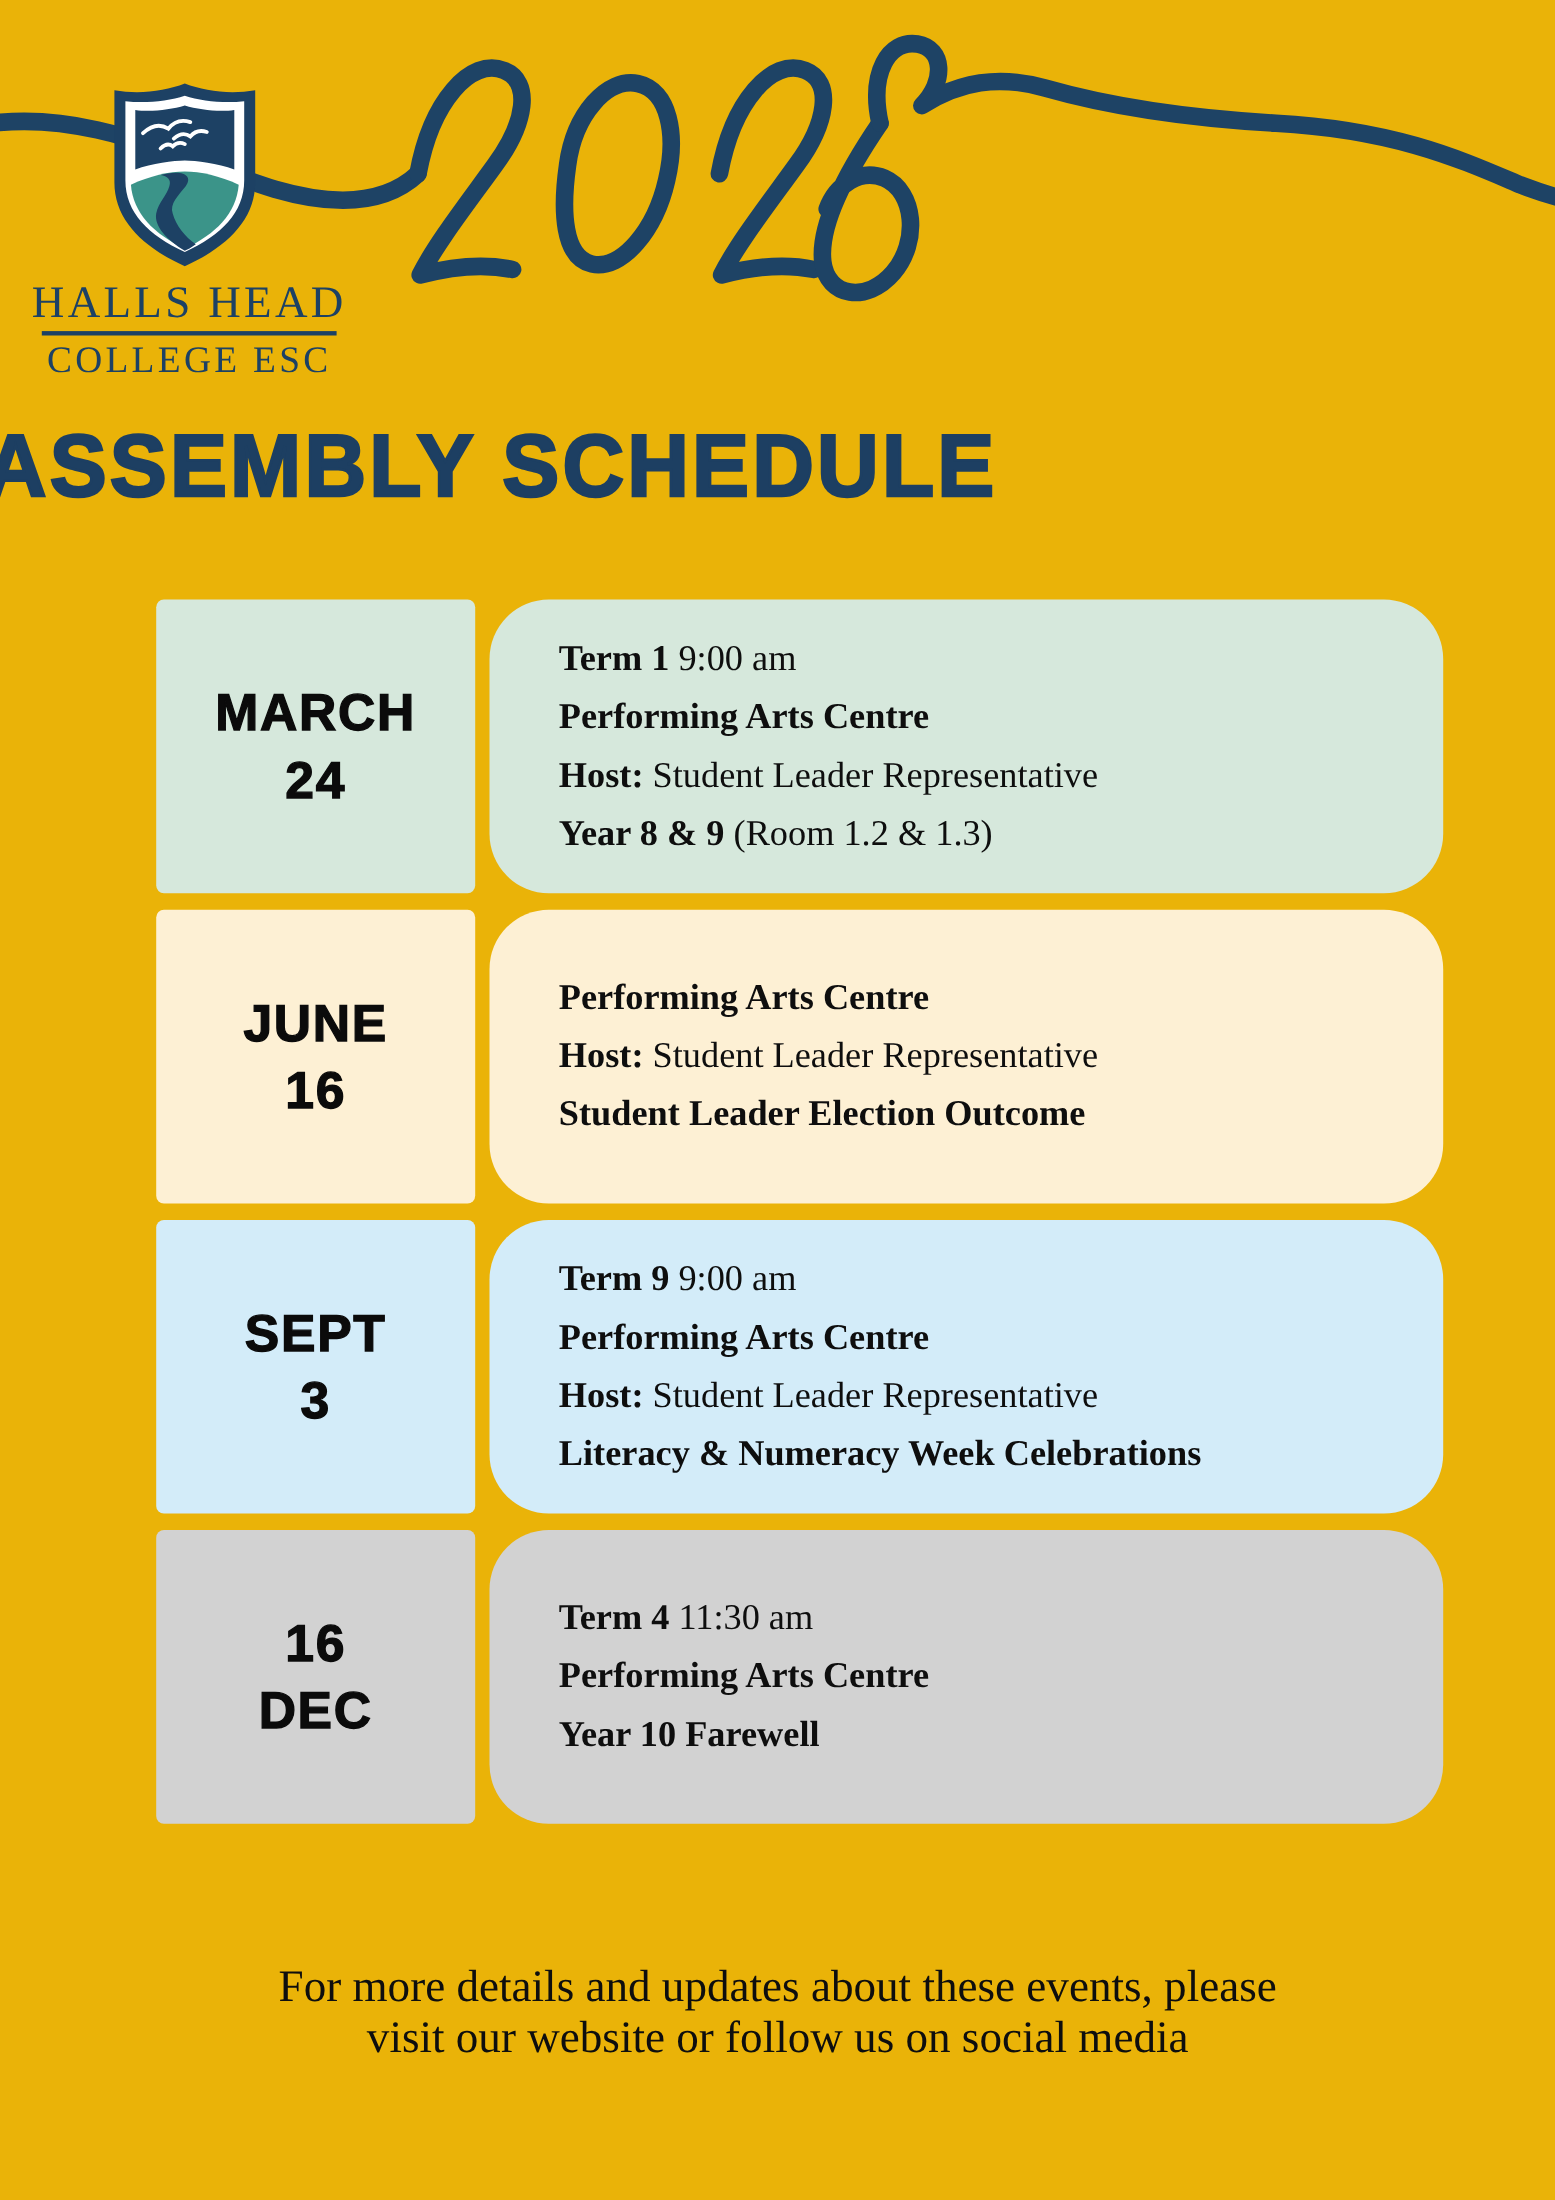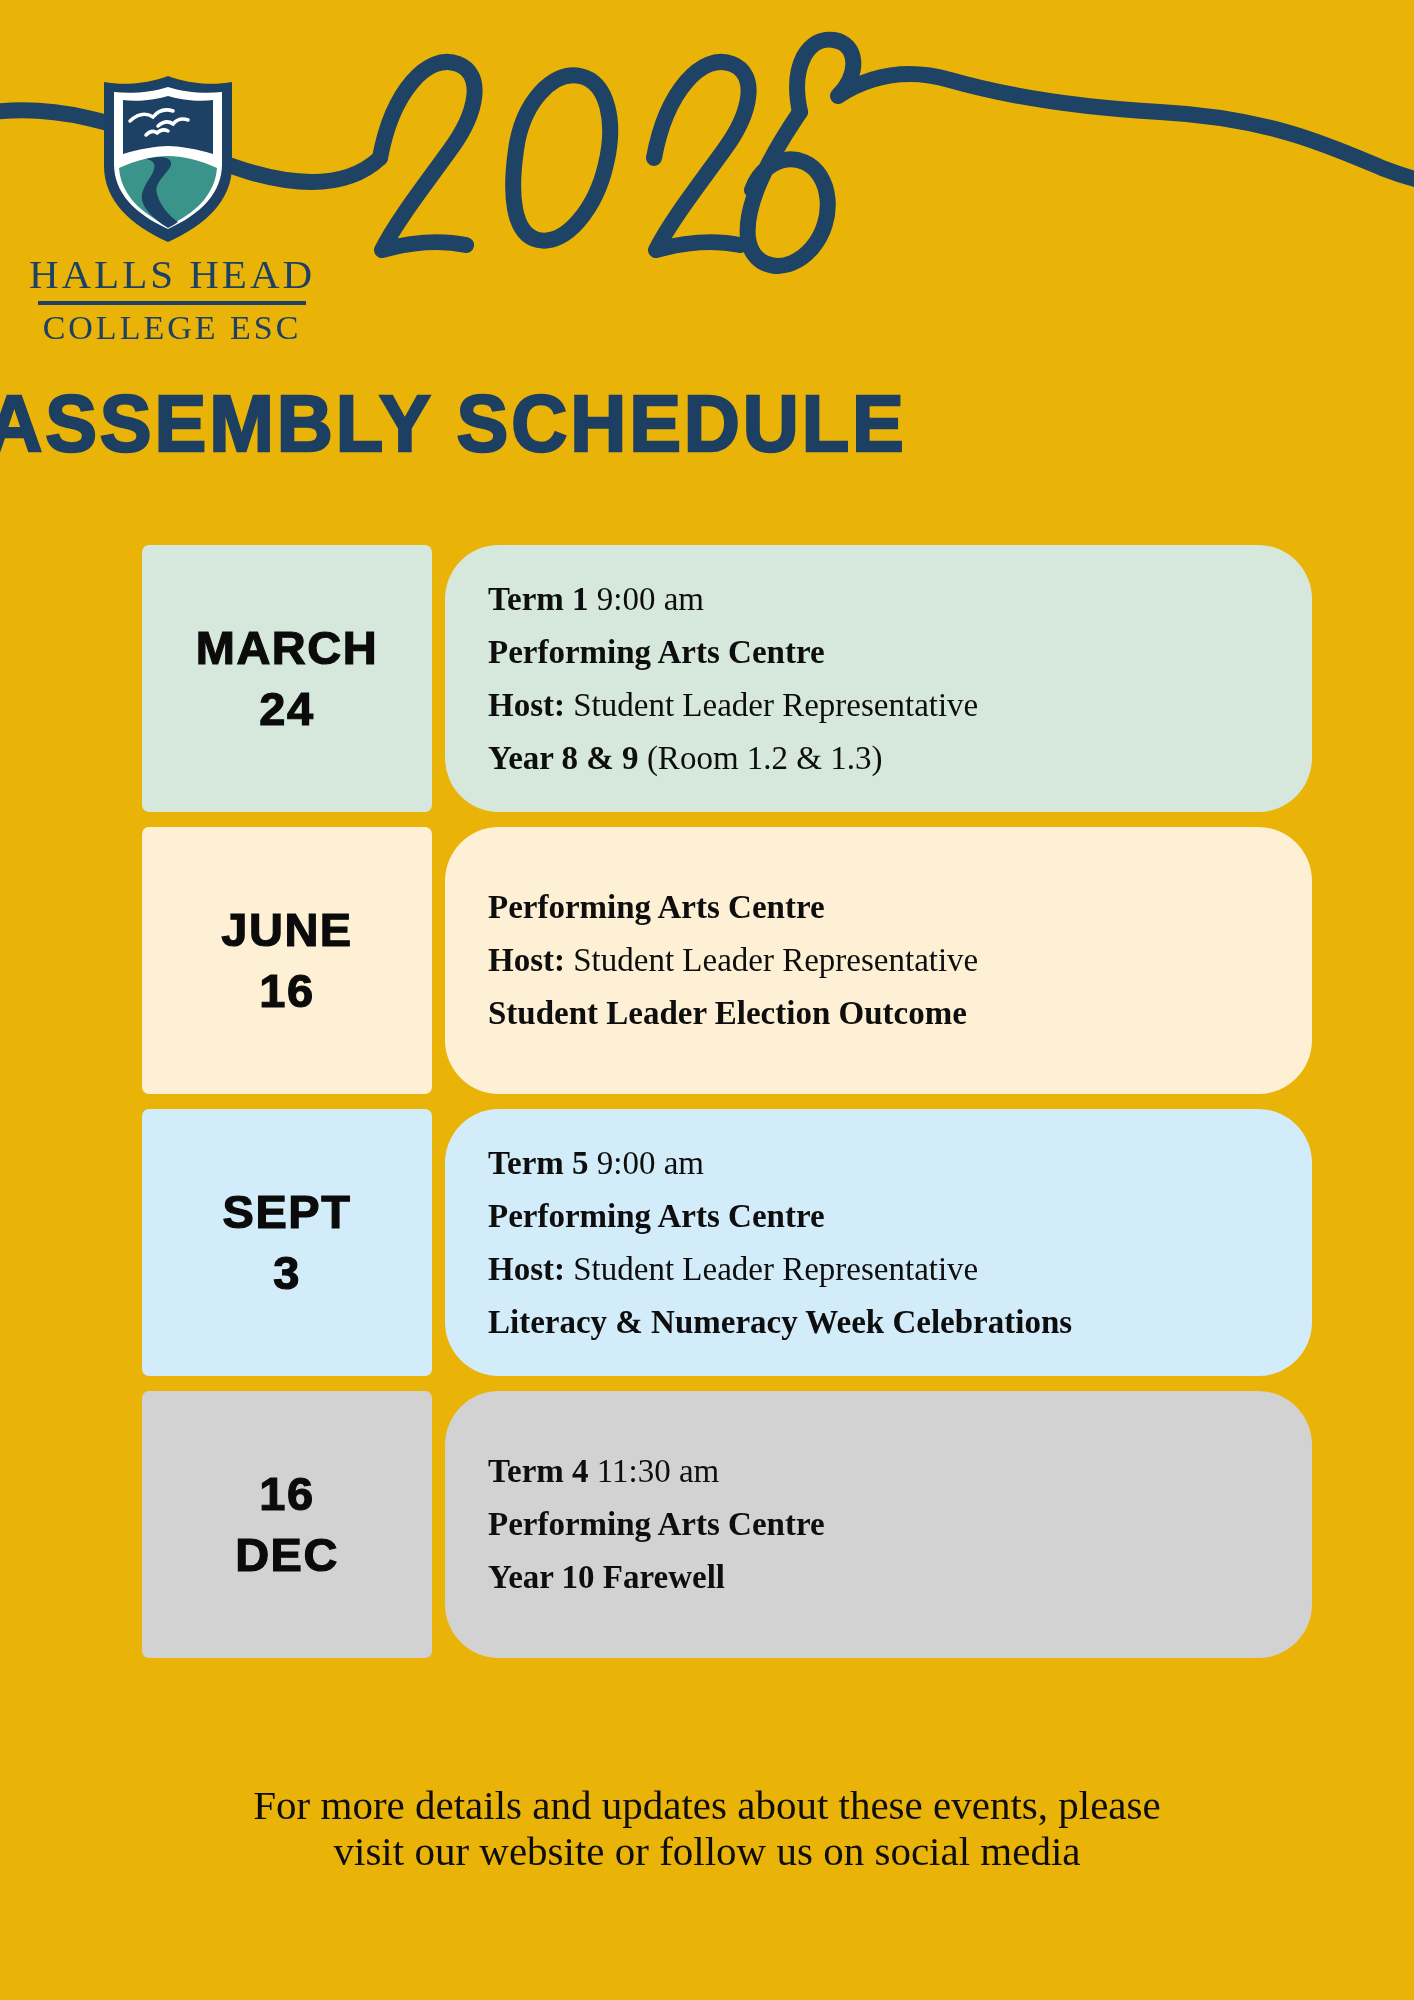--- a/index.html
+++ b/index.html
@@ -44,21 +44,21 @@
     width:290px;border-radius:7px;flex:none;
     display:flex;flex-direction:column;align-items:center;justify-content:center;
     font-family:"Liberation Sans", sans-serif;
     font-weight:bold;font-size:47px;line-height:1.28;letter-spacing:1.5px;
     color:#0b0b0b;text-align:center;
     -webkit-text-stroke:1.2px #0b0b0b;
   }
   .info-cell{
     flex:1;border-radius:54px;
     display:flex;flex-direction:column;justify-content:center;
-    padding-left:43px;box-sizing:border-box;
+    padding-left:63px;box-sizing:border-box;
     font-size:33px;line-height:53px;color:#0e0e0e;
   }
   .info-line{white-space:nowrap;}
   .b{font-weight:bold;}
   .c-green{background:#d6e8dc;}
   .c-cream{background:#fdf0d4;}
   .c-blue{background:#d3ecf9;}
   .c-gray{background:#d2d2d2;}
   
   .footer{
@@ -138,21 +138,21 @@
         <div class="info-line"><span class="b">Student Leader Election Outcome</span><span></span></div>
       </div>
     </div>
 
     <div class="card">
       <div class="date-cell c-blue">
         <div>SEPT</div>
         <div>3</div>
       </div>
       <div class="info-cell c-blue">
-        <div class="info-line"><span class="b">Term 5</span><span> 9:00 am</span></div>
+        <div class="info-line"><span class="b">Term 9</span><span> 9:00 am</span></div>
         <div class="info-line"><span class="b">Performing Arts Centre</span><span></span></div>
         <div class="info-line"><span class="b">Host:</span><span> Student Leader Representative</span></div>
         <div class="info-line"><span class="b">Literacy &amp; Numeracy Week Celebrations</span><span></span></div>
       </div>
     </div>
 
     <div class="card">
       <div class="date-cell c-gray">
         <div>16</div>
         <div>DEC</div>

